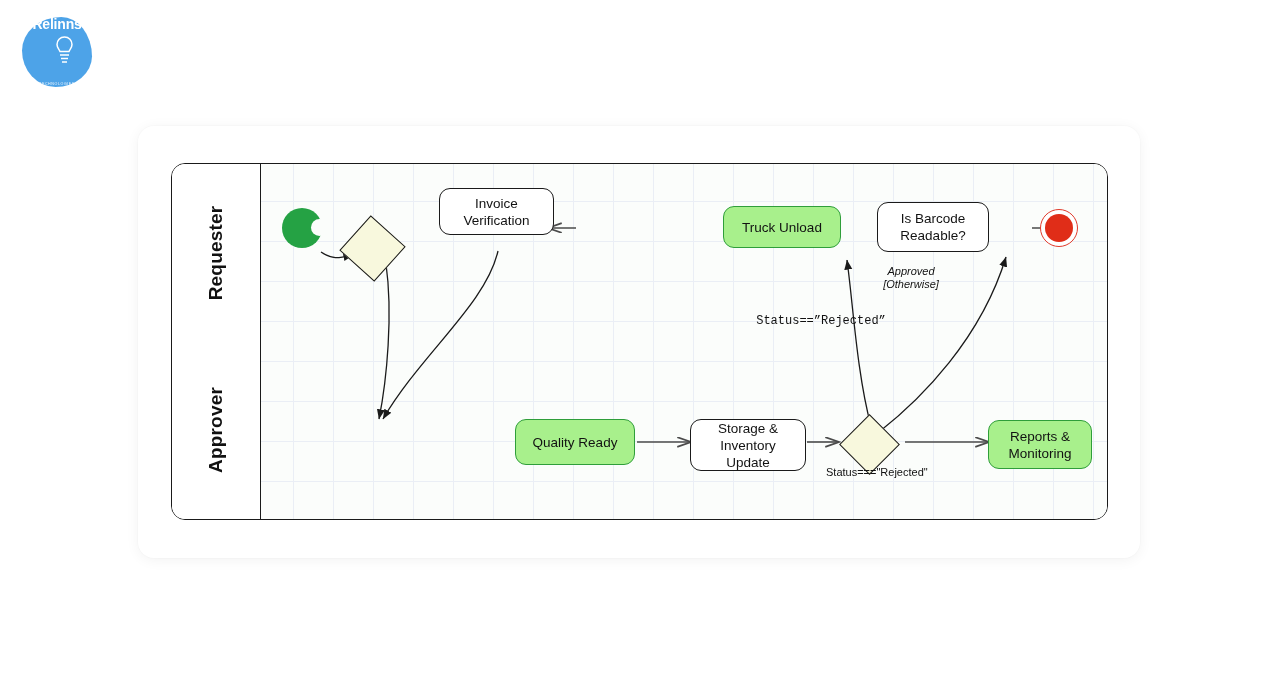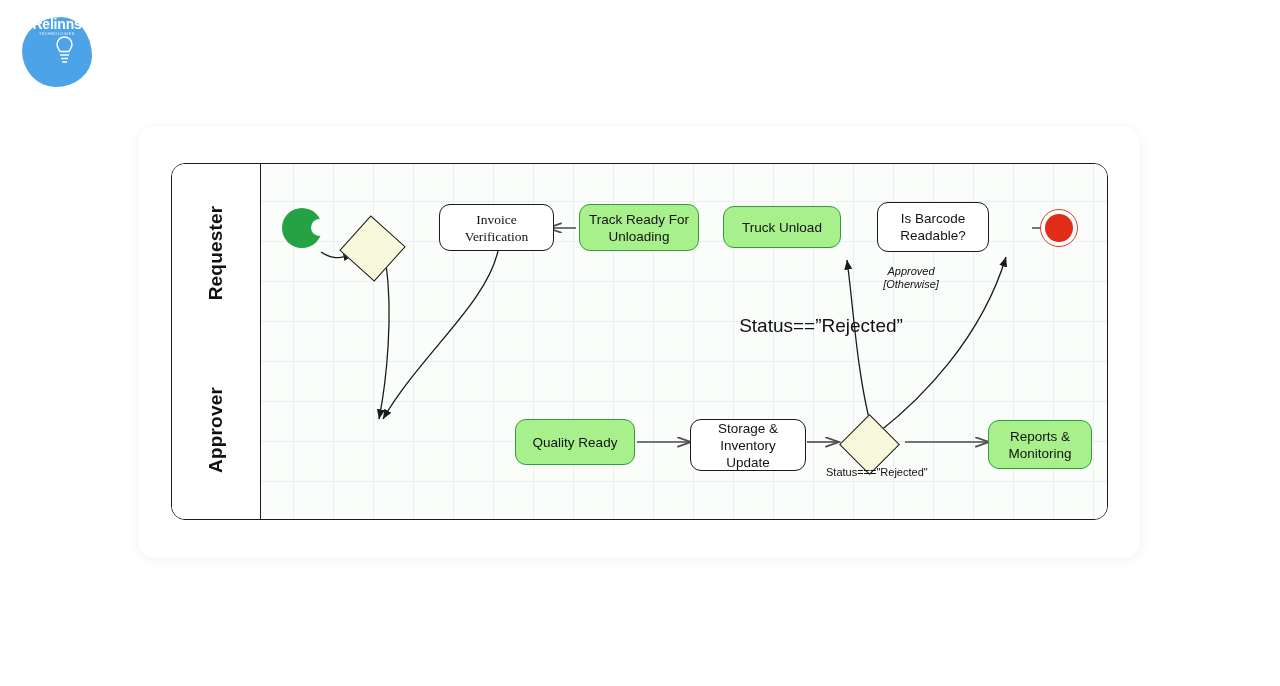--- a/index.html
+++ b/index.html
@@ -30,21 +30,21 @@
     inset: 0;
     background: #4da3e8;
     border-radius: 56% 44% 52% 48% / 48% 56% 44% 52%;
   }
   .logo-text {
     position: absolute;
     inset: 0;
     display: flex;
     flex-direction: column;
     align-items: center;
-    justify-content: flex-start;
+    justify-content: space-between;
     color: #ffffff;
     line-height: 1;
   }
   .logo-main {
     font-size: 14px;
     font-weight: bold;
     letter-spacing: -0.2px;
   }
   .logo-sub {
     font-size: 3.6px;
@@ -207,21 +207,21 @@
   .edge-label {
     position: absolute;
     font-size: 11px;
     color: #111111;
     white-space: pre-line;
     text-align: center;
     line-height: 1.22;
     z-index: 5;
     pointer-events: none;
   }
-  .edge-label.big { font-size: 19px; }
+  .edge-label.big { font-size: 12px; font-family: Liberation Mono, monospace; }
 </style>
 </head>
 <body>
 
 <div class="logo-wrap">
   <div class="logo-blob"></div>
   <svg class="logo-bulb" viewBox="0 0 34 60">
     <path d="M17 4 C8 4 2 11 2 19 C2 25 6 28 8 33 L26 33 C28 28 32 25 32 19 C32 11 26 4 17 4 Z" fill="none" stroke="#ffffff" stroke-width="3"></path>
     <line x1="8" y1="40" x2="26" y2="40" stroke="#ffffff" stroke-width="3"></line>
     <line x1="10" y1="47" x2="24" y2="47" stroke="#ffffff" stroke-width="3"></line>
@@ -284,25 +284,23 @@
 
       <path d="M849,281 L880,281" fill="none" stroke="#4a4a4a" stroke-width="1.6" marker-end="url(#ahg)"></path>
     </svg>
 
     <div class="marker start-node" style="left:21px; top:44px;">
       <div class="start-notch"></div>
     </div>
 
     <div class="diamond" style="left:88px; top:61px; width:45px; height:45px; transform:rotate(42deg);"></div>
 
-    <div class="node plain" style="left:178px; top:40px; width:115px; height:47px;font-family:Liberation Serif, serif;">Invoice
+    <div class="node plain" style="left:178px; top:24px; width:115px; height:47px;">Invoice
 Verification</div>
 
-    <div class="node green" style="left:318px; top:40px; width:120px; height:47px;">Track Ready For
-Unloading</div>
 
     <div class="node green" style="left:462px; top:42px; width:118px; height:42px;">Truck Unload</div>
 
     <div class="node plain" style="left:616px; top:38px; width:112px; height:50px;">Is Barcode
 Readable?</div>
 
     <div class="marker end-node" style="left:779px; top:45px;">
       <div class="end-core"></div>
     </div>
 

